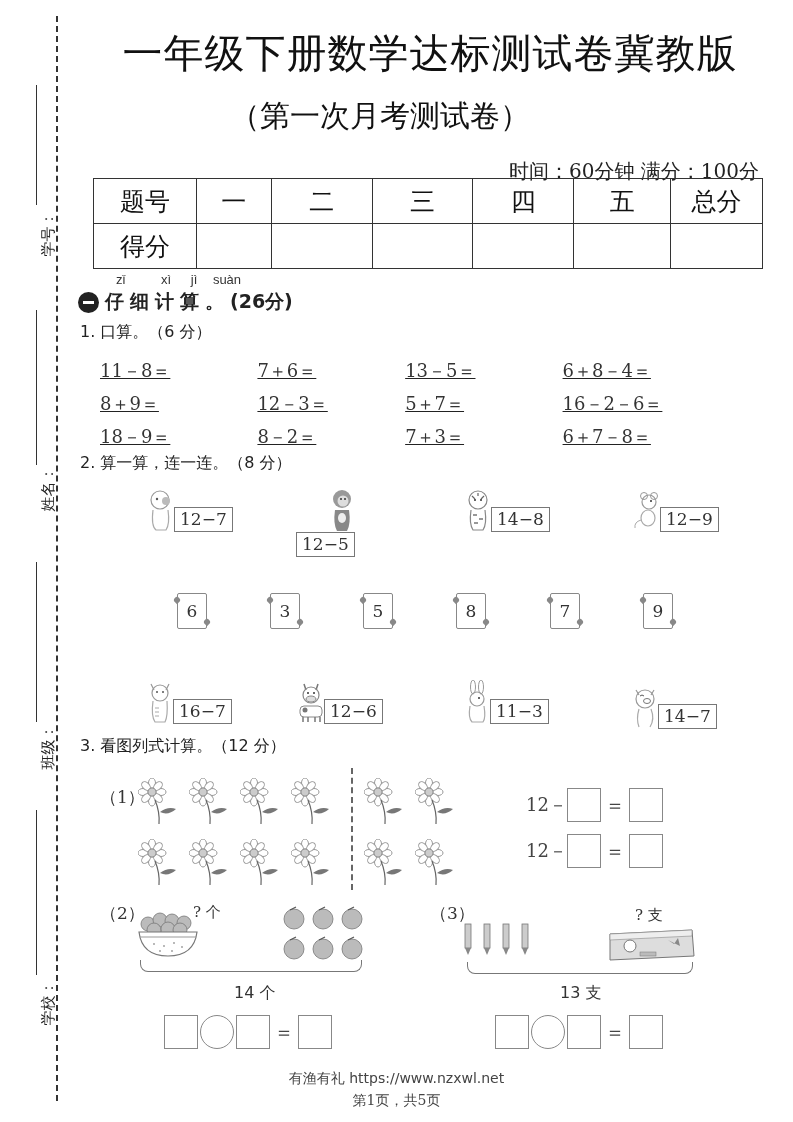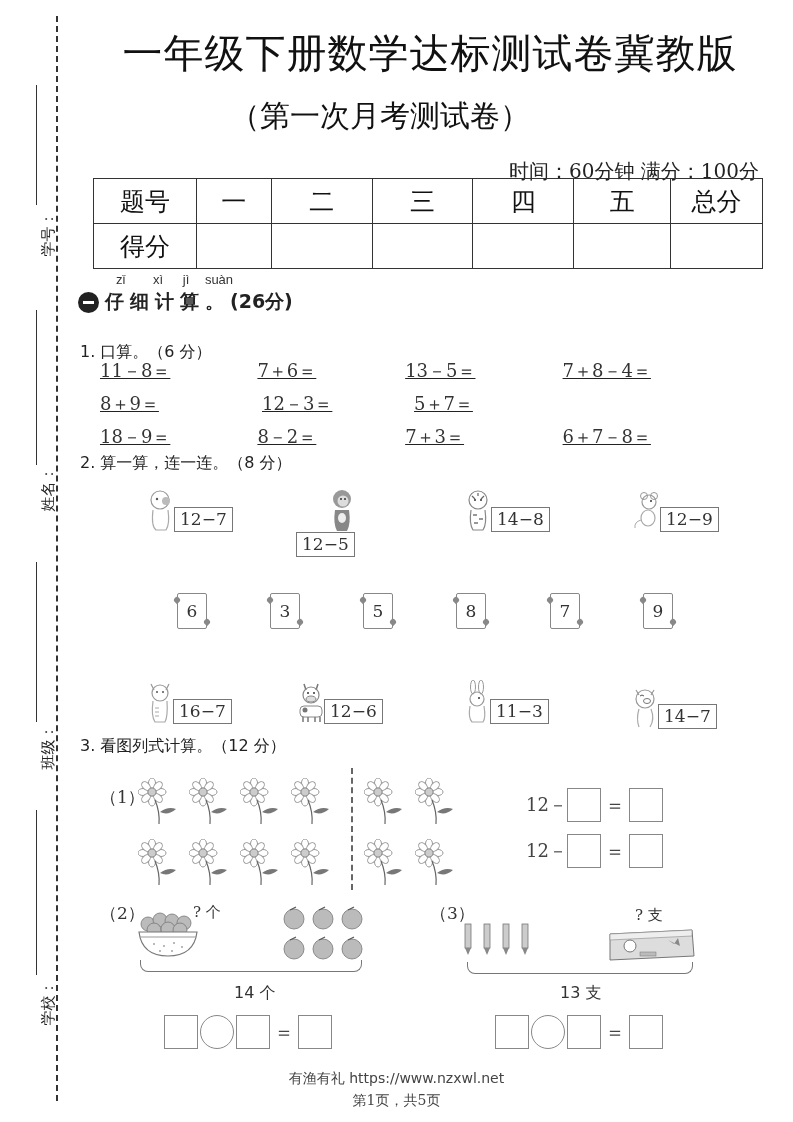--- a/index.html
+++ b/index.html
@@ -106,42 +106,43 @@
     <td></td>
     <td></td>
     <td></td>
     <td></td>
   </tr>
 </tbody>
   </table>
 
 <div class="pinyin">
   <span>zǐ</span>
-  <span style="margin-left:12px">xì</span>
+  <span style="margin-left:20px">xì</span>
   <span style="margin-left:4px">jì</span>
   <span>suàn</span>
 </div>
 <div class="sec-head">
   <div class="sec-num"></div>
   <span class="title-txt">仔细计算。</span>
   <span>(26分)</span>
 </div>
 
-<div class="q-head" style="top:322px;margin-top:20px;">1. 口算。（6 分）</div>
+<div class="q-head" style="top:322px;">1. 口算。（6 分）</div>
 <div class="oral">
   <div class="oral-row">
     <span>11－8＝</span>
     <span>7＋6＝</span>
     <span>13－5＝</span>
-    <span>7＋8－4＝</span>
+    <span>6＋8－4＝</span>
   </div>
   <div class="oral-row">
     <span>8＋9＝</span>
     <span>12－3＝</span>
     <span>5＋7＝</span>
+    <span>16－2－6＝</span>
   </div>
   <div class="oral-row">
     <span>18－9＝</span>
     <span>8－2＝</span>
     <span>7＋3＝</span>
     <span>6＋7－8＝</span>
   </div>
 </div>
 
 <div class="q-head" style="top:453px;">2. 算一算，连一连。（8 分）</div>

